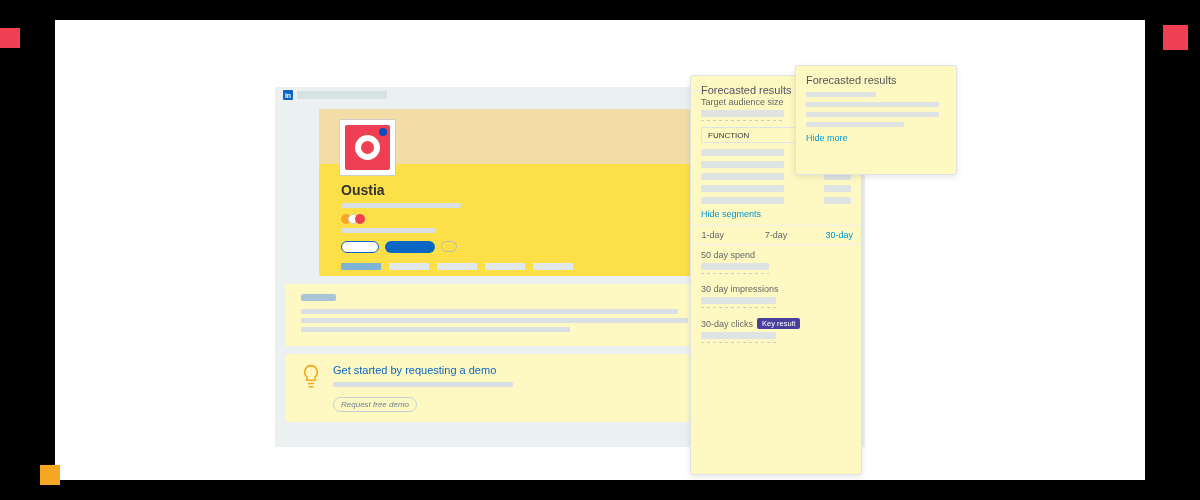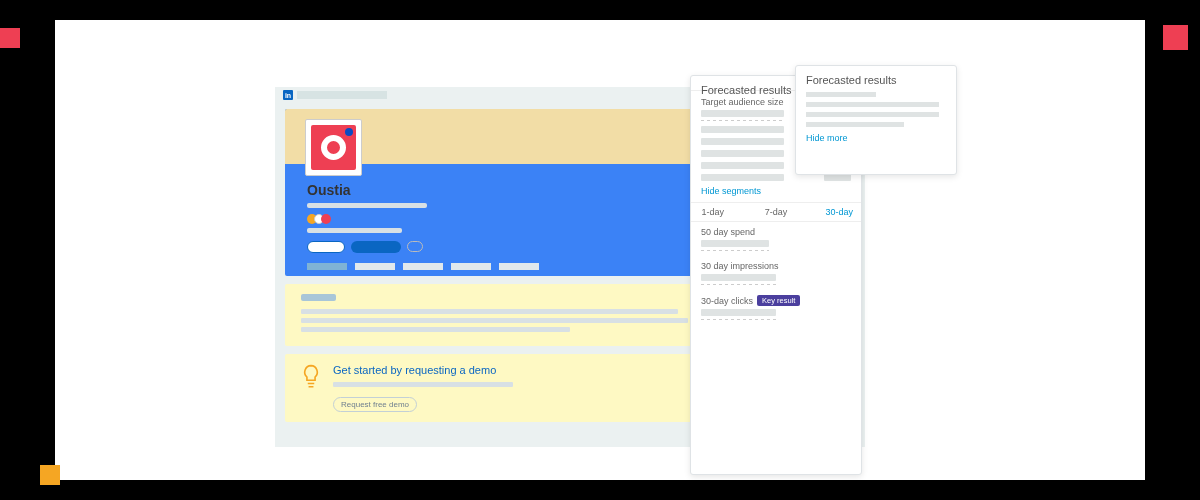--- a/index.html
+++ b/index.html
@@ -10,21 +10,21 @@
 .red-tab { position:absolute; left:0; top:28px; width:20px; height:20px; background:#ee3f53; }
 
 .browser { position:absolute; left:275px; top:87px; width:590px; height:360px; background:#fff; }
 .topbar { height:16px; background:#ebf1f1; display:flex; align-items:center; padding:0 8px; }
 .li-logo { width:10px; height:10px; background:#0a66c2; color:#fff; font-size:7px; font-weight:bold; display:flex; align-items:center; justify-content:center; border-radius:1px; }
 .search-bar { margin-left:4px; width:90px; height:8px; background:#d7e3e3; }
 .nav-icons { margin-left:auto; display:flex; gap:10px; }
 .nav-icons svg { width:10px; height:10px; fill:#7a8f99; }
 
 .body-area { padding:6px 10px 0; background:#ebf1f1; height:calc(100% - 16px); }
-.profile-card { background:#3b82f6; border-radius:2px; overflow:hidden; }
+.profile-card { background:#fde047; border-radius:2px; overflow:hidden;margin-left:34px; }
 .banner { height:55px; background:#f2dda6; position:relative; }
 .avatar { position:absolute; left:20px; top:10px; width:57px; height:57px; background:#fff; border:1px solid #ccc; border-radius:2px; padding:5px; }
 .avatar-in { width:100%; height:100%; background:#ee3f53; border-radius:2px; position:relative; }
 .avatar-in::before { content:''; position:absolute; inset:10px; border:6px solid #fff; border-radius:50%; }
 .dot { position:absolute; right:3px; top:3px; width:8px; height:8px; background:#0a4bc2; border-radius:50%; }
 .profile-body { padding:18px 22px 10px; }
 .pname { font-size:14px; font-weight:bold; color:#333; }
 .gbar { background:#d8e0e4; height:5px; border-radius:2px; }
 .mini-avatars { display:flex; margin:6px 0 4px; }
 .ma { width:10px; height:10px; border-radius:50%; margin-right:-3px; }
@@ -34,23 +34,23 @@
 .pill.solid { background:#0a66c2; width:50px; }
 .pill.small { border:1px solid #bbb; width:16px; height:11px; }
 .tabs-row { display:flex; gap:8px; padding:0 22px 6px; }
 .tab-ph { width:40px; height:7px; background:#e1e8ec; }
 .tab-ph.active { background:#7fb3d5; }
 
 .feed-card { background:#fef9c3; border-radius:2px; margin-top:8px; padding:10px 16px; }
 .line { height:5px; background:#d8e0e4; margin:4px 0; border-radius:1px; }
 .bulb { width:20px; height:26px; }
 .cta-title { color:#0a66c2; font-size:11px; }
-.demo-pill { border:1px solid #c3d0d6; color:#708090; font-size:8px; padding:2px 7px; border-radius:10px; display:inline-block; margin-top:6px; }
-
-.panel { position:absolute; background:#ffffff; border:1px solid #dfe3e6; border-radius:3px; box-shadow:0 2px 6px rgba(0,0,0,.1); font-size:10px; color:#666; }
+.demo-pill { border:1px solid #c3d0d6; color:#708090; font-size:8px; padding:2px 7px; border-radius:10px; display:inline-block; margin-top:6px;font-style:italic; }
+
+.panel { position:absolute; background:#fef9c3; border:1px solid #dfe3e6; border-radius:3px; box-shadow:0 2px 6px rgba(0,0,0,.1); font-size:10px; color:#666; }
 .panel1 { left:690px; top:75px; width:172px; height:400px; }
 .panel2 { left:795px; top:65px; width:162px; height:110px; }
 .ph { height:10px; padding:8px 10px 6px; font-size:11px; color:#555; border-bottom:1px solid #eee; }
 .psec { padding:6px 10px; }
 .ph-bar { height:7px; background:#dfe3e3; border-radius:1px; }
 .dash { height:1px; background:repeating-linear-gradient(90deg,#ccc 0 3px,transparent 3px 6px); margin-top:3px; }
 .func-drop { border:1px solid #dfe3e3; height:16px; display:flex; align-items:center; justify-content:space-between; padding:0 6px; font-size:8px; color:#333; margin:6px 0; }
 .tri { width:0; height:0; border-left:4px solid transparent; border-right:4px solid transparent; border-top:5px solid #888; }
 .seg-row { display:flex; justify-content:space-between; margin:5px 0; }
 .seg-row .ph-bar:first-child { width:55%; }
@@ -141,20 +141,24 @@
     </div>
   </div>
 </div>
 
 <div class="panel panel1">
   <div class="ph">Forecasted results</div>
   <div class="psec">
     <div style="font-size:9px;margin-bottom:3px">Target audience size</div>
     <div class="ph-bar" style="width:55%"></div>
     <div class="dash" style="width:55%"></div>
+    <div class="func-drop">
+      <span>FUNCTION</span>
+      <div class="tri"></div>
+    </div>
     <div class="seg-row">
         <div class="ph-bar"></div>
         <div class="ph-bar"></div>
       </div>
     <div class="seg-row">
         <div class="ph-bar"></div>
         <div class="ph-bar"></div>
       </div>
     <div class="seg-row">
         <div class="ph-bar"></div>

